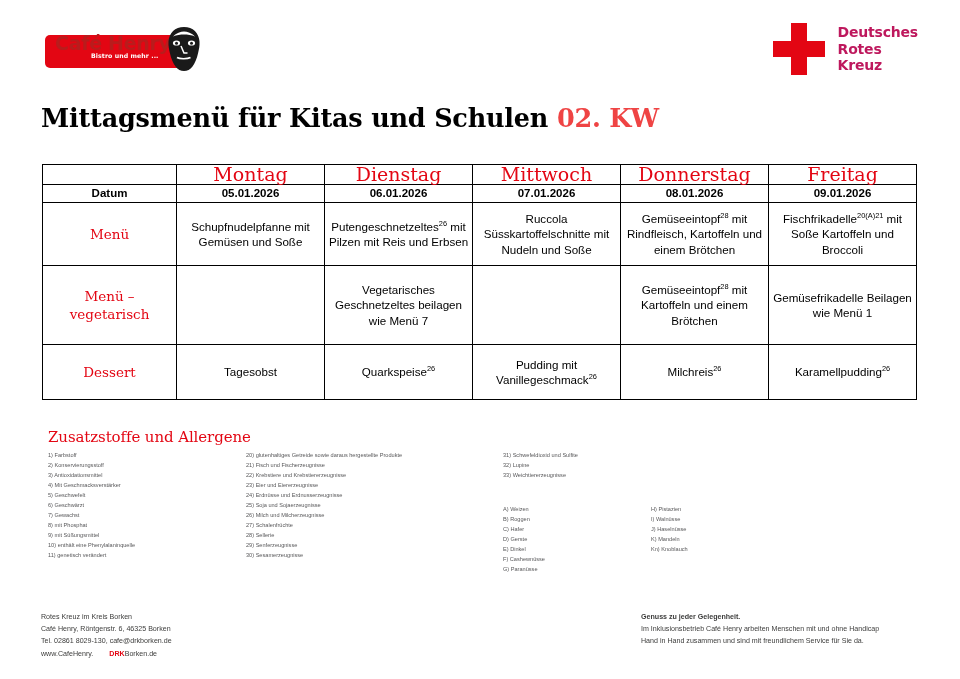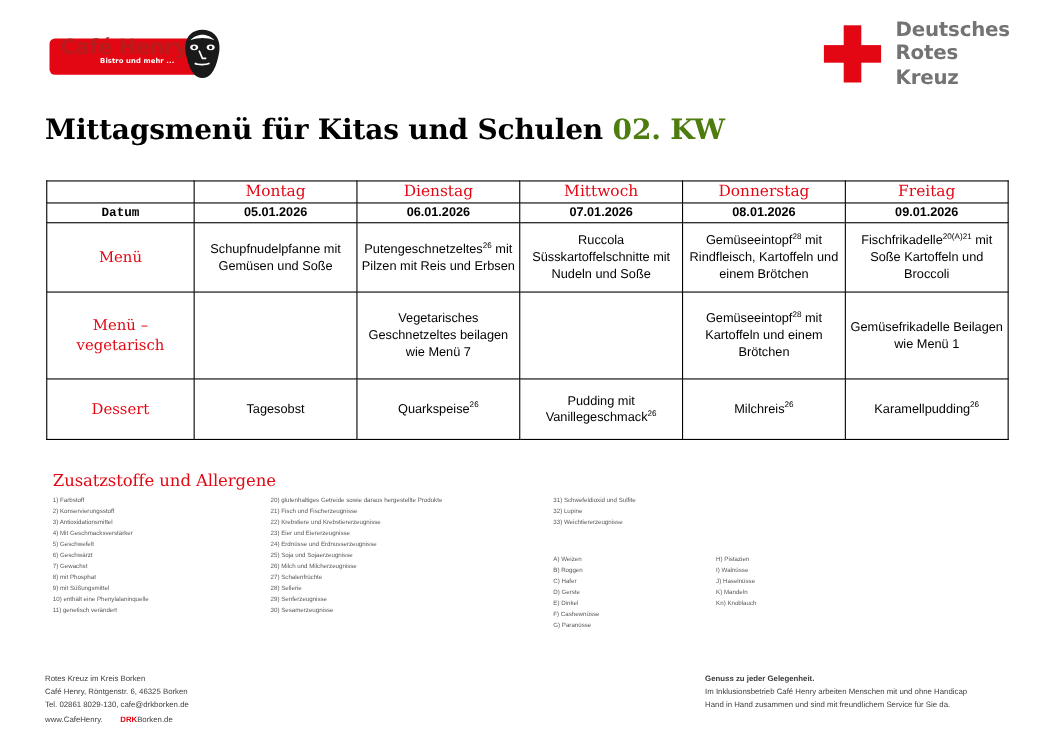--- a/index.html
+++ b/index.html
@@ -91,39 +91,39 @@
     left: 18px; top: 0;
     width: 16px; height: 52px;
   }
   .drk-cross::after {
     left: 0; top: 18px;
     width: 52px; height: 16px;
   }
   .drk-words {
     font-family: "DejaVu Sans", sans-serif;
     font-weight: bold;
-    font-size: 18px;
+    font-size: 14px;
     line-height: 1.17;
-    color: #737373;
+    color: #be185d;
     letter-spacing: -0.2px;
   }
 
   
   .page-title {
     position: absolute;
     left: 41px;
     top: 103px;
     font-family: "DejaVu Serif", serif;
     font-weight: bold;
     font-size: 25.5px;
     letter-spacing: -0.2px;
     white-space: nowrap;
   }
   .page-title .t-red { color: #000000; }
-  .page-title .t-black { color: #4d7c0f; }
+  .page-title .t-black { color: #ef4444; }
 
   
   .menu-table {
     position: absolute;
     left: 42px;
     top: 164px;
     width: 874px;
     border-collapse: collapse;
     table-layout: fixed;
   }
@@ -132,21 +132,21 @@
     padding: 0;
     vertical-align: middle;
     text-align: center;
   }
   .col-label { width: 134px; }
   .col-day   { width: 148px; }
 
   .day-head {
     font-family: "DejaVu Serif", serif;
     color: #e30613;
-    font-size: 14px;
+    font-size: 19px;
     font-weight: normal;
     height: 19px;
     line-height: 19px;
   }
   .corner-cell { height: 19px; }
 
   .row-label {
     font-family: "DejaVu Serif", serif;
     color: #e30613;
     font-size: 13.5px;
@@ -154,21 +154,21 @@
     line-height: 1.35;
   }
   .date-cell {
     font-size: 11.5px;
     font-weight: bold;
     height: 17px;
     line-height: 17px;
     font-family: "Liberation Sans", sans-serif;
   }
   .label-datum {
-    font-family: Liberation Mono, monospace;
+    font-family: Liberation Sans, sans-serif;
     font-size: 11.5px;
     font-weight: bold;
     color: #000;
     height: 17px;
     line-height: 17px;
   }
   .dish-cell {
     font-size: 11.6px;
     line-height: 1.33;
     padding: 4px 5px;

